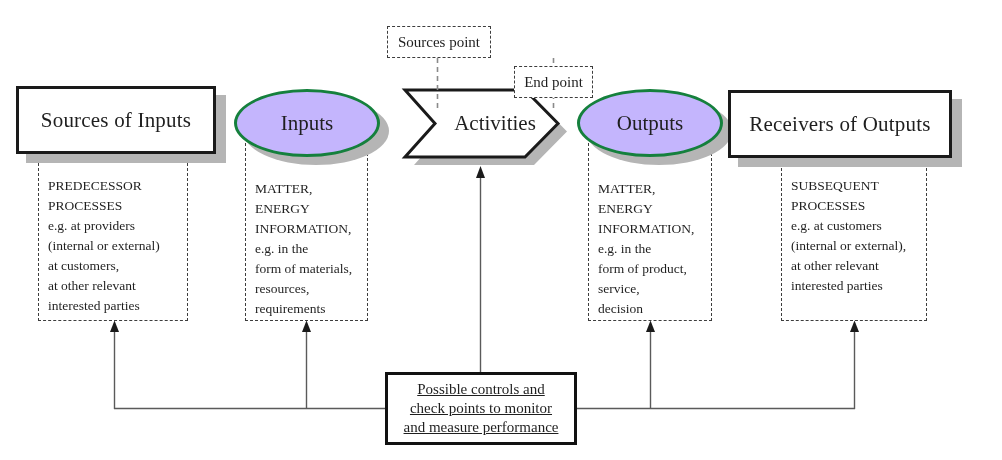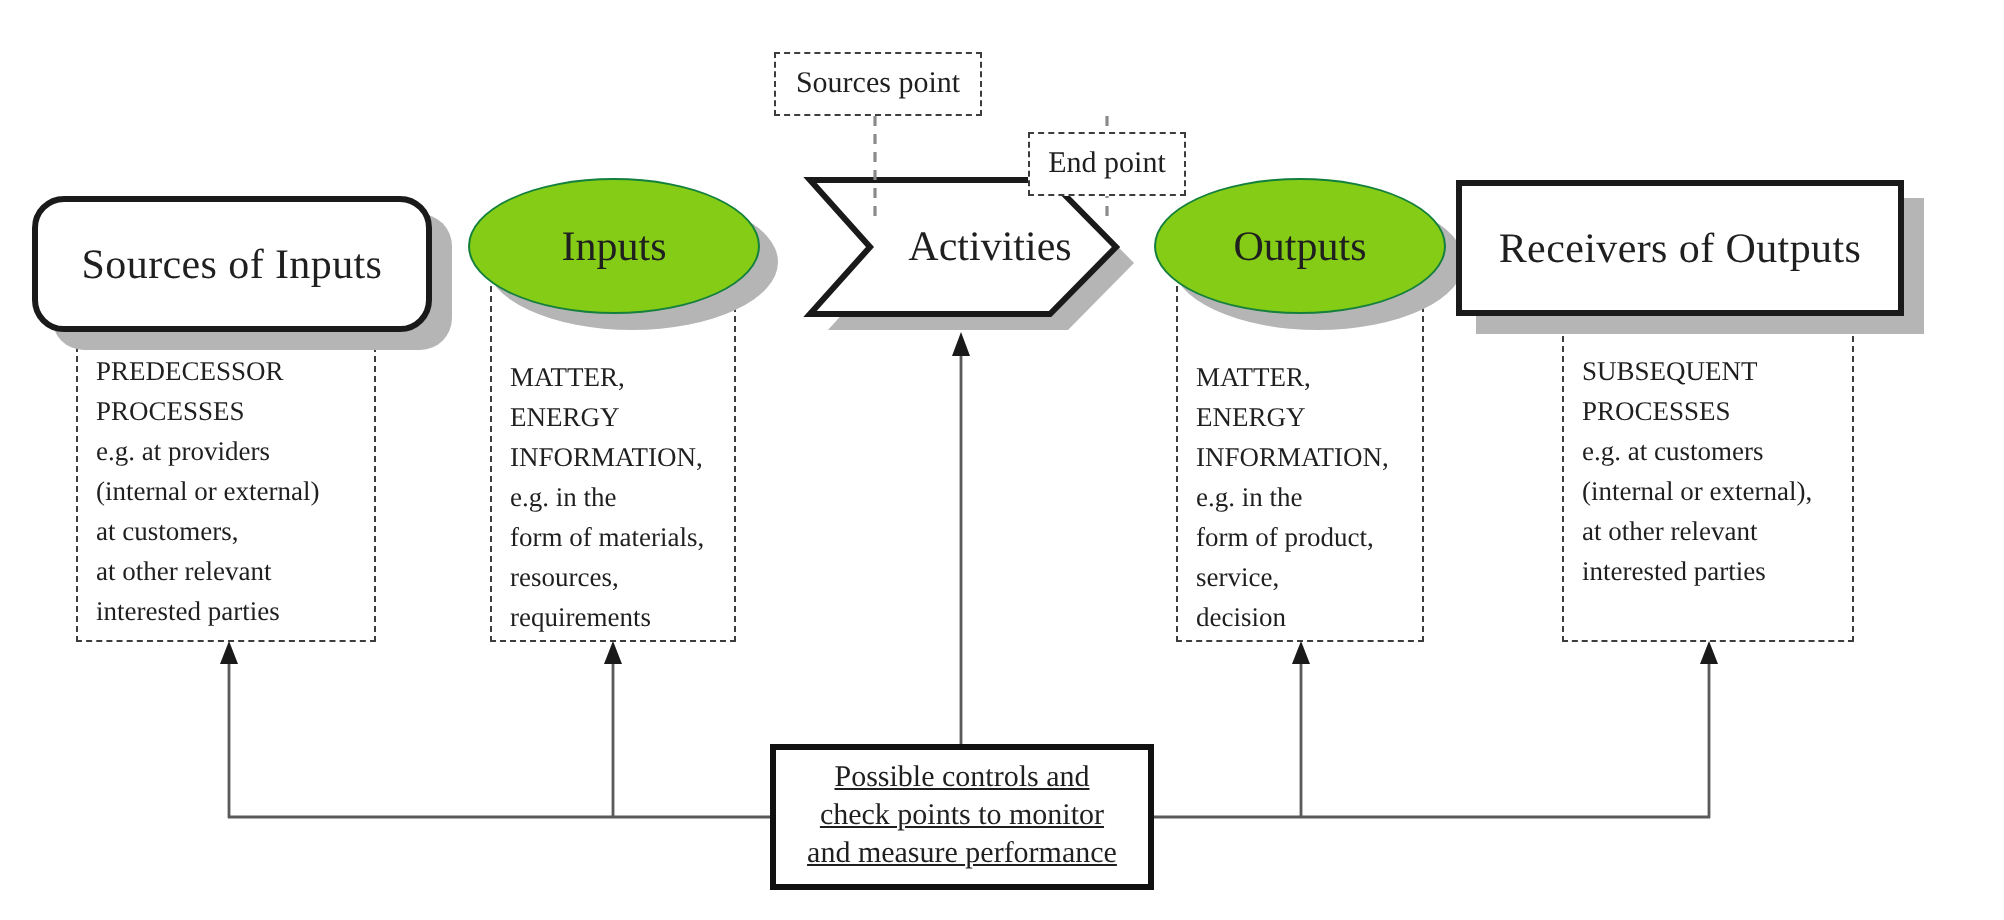--- a/index.html
+++ b/index.html
@@ -17,22 +17,22 @@
   .solid-box{
     background:#ffffff;
     border:3px solid #1a1a1a;
     box-shadow:10px 9px 0 #b5b5b5;
     display:flex;align-items:center;justify-content:center;
     font-size:21px;letter-spacing:0.2px;
     z-index:3;
   }
   
   .ellipse{
-    background:#84cc16;
-    border:1px solid #15803d;
+    background:#c4b5fd;
+    border:3px solid #15803d;
     border-radius:50%;
     box-shadow:9px 8px 0 #b5b5b5;
     display:flex;align-items:center;justify-content:center;
     font-size:21px;
     z-index:3;
   }
   
   .dashed-box{
     border:1.6px dashed #3d3d3d;
     border-top:0;
@@ -94,21 +94,21 @@
 service,
 decision</div>
 
   <div class="abs dashed-box" style="left:781px;top:123px;width:146px;height:198px;padding-top:53px;">SUBSEQUENT
 PROCESSES
 e.g. at customers
 (internal or external),
 at other relevant
 interested parties</div>
 
-  <div class="abs solid-box" style="left:16px;top:98px;width:200px;height:68px;border-radius:16px;">Sources of Inputs</div>
+  <div class="abs solid-box" style="left:16px;top:86px;width:200px;height:68px;">Sources of Inputs</div>
 
   <div class="abs ellipse" style="left:234px;top:89px;width:146px;height:68px;">Inputs</div>
 
   <svg class="abs chevron-svg" style="left:396px;top:81px;" width="180" height="95" aria-hidden="true">
     <polygon points="18,17 138,17 171,50.5 138,84 18,84 48,50.5" fill="#b5b5b5"></polygon>
     <polygon points="9,9 129,9 162,42.5 129,76 9,76 39,42.5" fill="#ffffff" stroke="#1a1a1a" stroke-width="3" stroke-linejoin="miter"></polygon>
   </svg>
   <div class="abs ellipse" style="left:577px;top:89px;width:146px;height:68px;">Outputs</div>
 
   <div class="abs chevron-label" style="left:432px;top:90px;width:126px;height:67px;">Activities</div>

